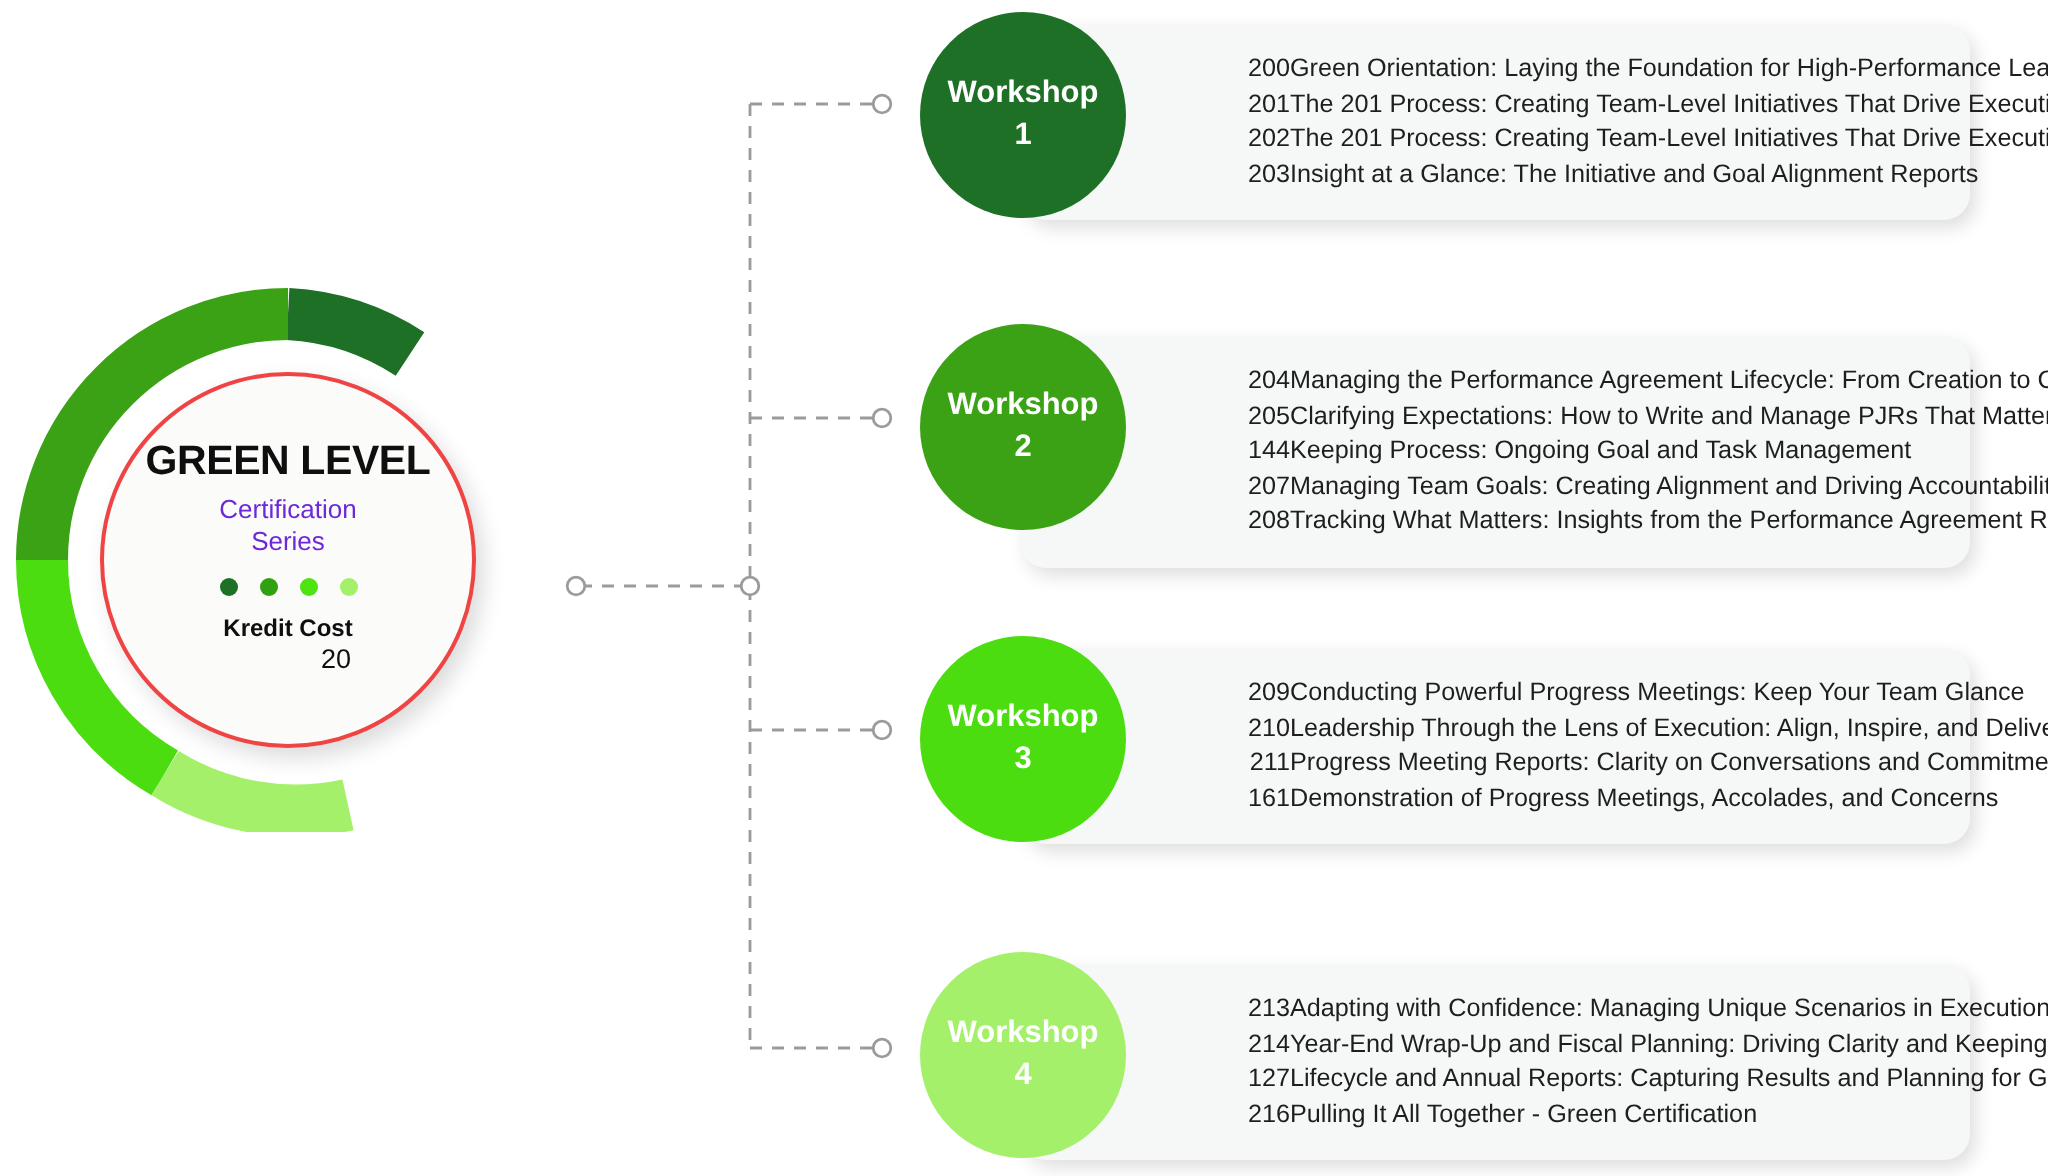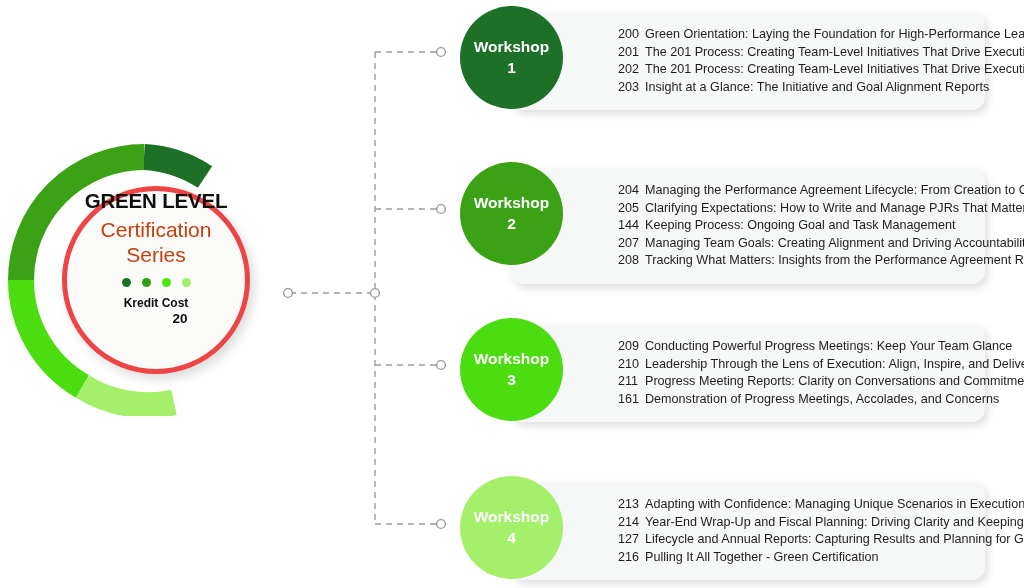--- a/index.html
+++ b/index.html
@@ -41,45 +41,45 @@
     height: 272px;
   }
   #hub-ring {
     position: absolute;
     left: 0; top: 0;
     width: 272px;
     height: 272px;
   }
   #hub-disc {
     position: absolute;
-    left: 54px;
+    left: 42px;
     top: 42px;
     width: 188px;
     height: 188px;
     border-radius: 50%;
     background: #fbfbfa;
-    border: 5px solid #ef4444;
+    border: 2px solid #ef4444;
     box-shadow: 4px 5px 11px rgba(0,0,0,0.14);
     box-sizing: border-box;
     display: flex;
     flex-direction: column;
     align-items: center;
-    justify-content: flex-start;
+    justify-content: center;
   }
   #hub-title {
     font-size: 20.5px;
     font-weight: bold;
     color: #0f0f0f;
     letter-spacing: -0.2px;
     line-height: 1;
     margin-bottom: 5px;
   }
   #hub-sub1, #hub-sub2 {
-    font-size: 21px;
-    color: #c2410c;
+    font-size: 13px;
+    color: #6d28d9;
     line-height: 1.22;
     font-weight: normal;
   }
   #hub-dots {
     display: flex;
     gap: 11px;
     margin-top: 10px;
     margin-bottom: 9px;
   }
   .hub-dot {
@@ -88,21 +88,21 @@
     border-radius: 50%;
   }
   #hub-cost-label {
     font-size: 12px;
     font-weight: bold;
     color: #0f0f0f;
     line-height: 1.25;
   }
   #hub-cost-value {
     font-size: 13.5px;
-    font-weight: bold;
+    font-weight: normal;
     color: #0f0f0f;
     line-height: 1.25;
     margin-left: 48px;
   }
 
   
   .ws-row {
     position: absolute;
     left: 460px;
     width: 525px;
@@ -111,20 +111,21 @@
     position: absolute;
     left: 50px;
     top: 6px;
     right: 0;
     background: #f6f7f7;
     border-radius: 13px;
     box-shadow: 3px 4px 9px rgba(0,0,0,0.13);
   }
   .ws-card-inner {
     padding: 14px 16px 14px 108px;
+    text-align: right;
   }
   .ws-line {
     display: flex;
     align-items: baseline;
     font-size: 12.6px;
     color: #1e1e1e;
     line-height: 17.6px;
     white-space: nowrap;
   }
   .ws-code {

